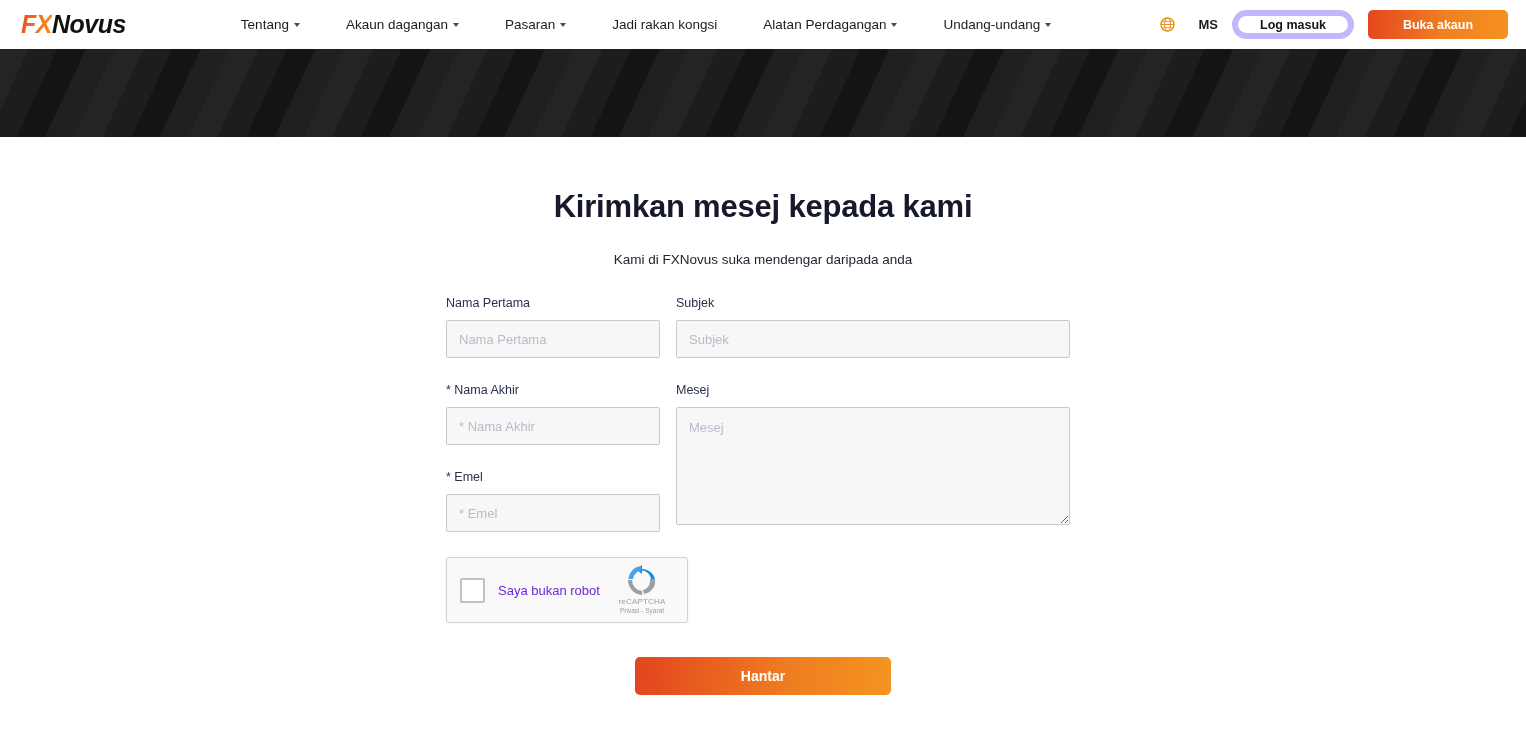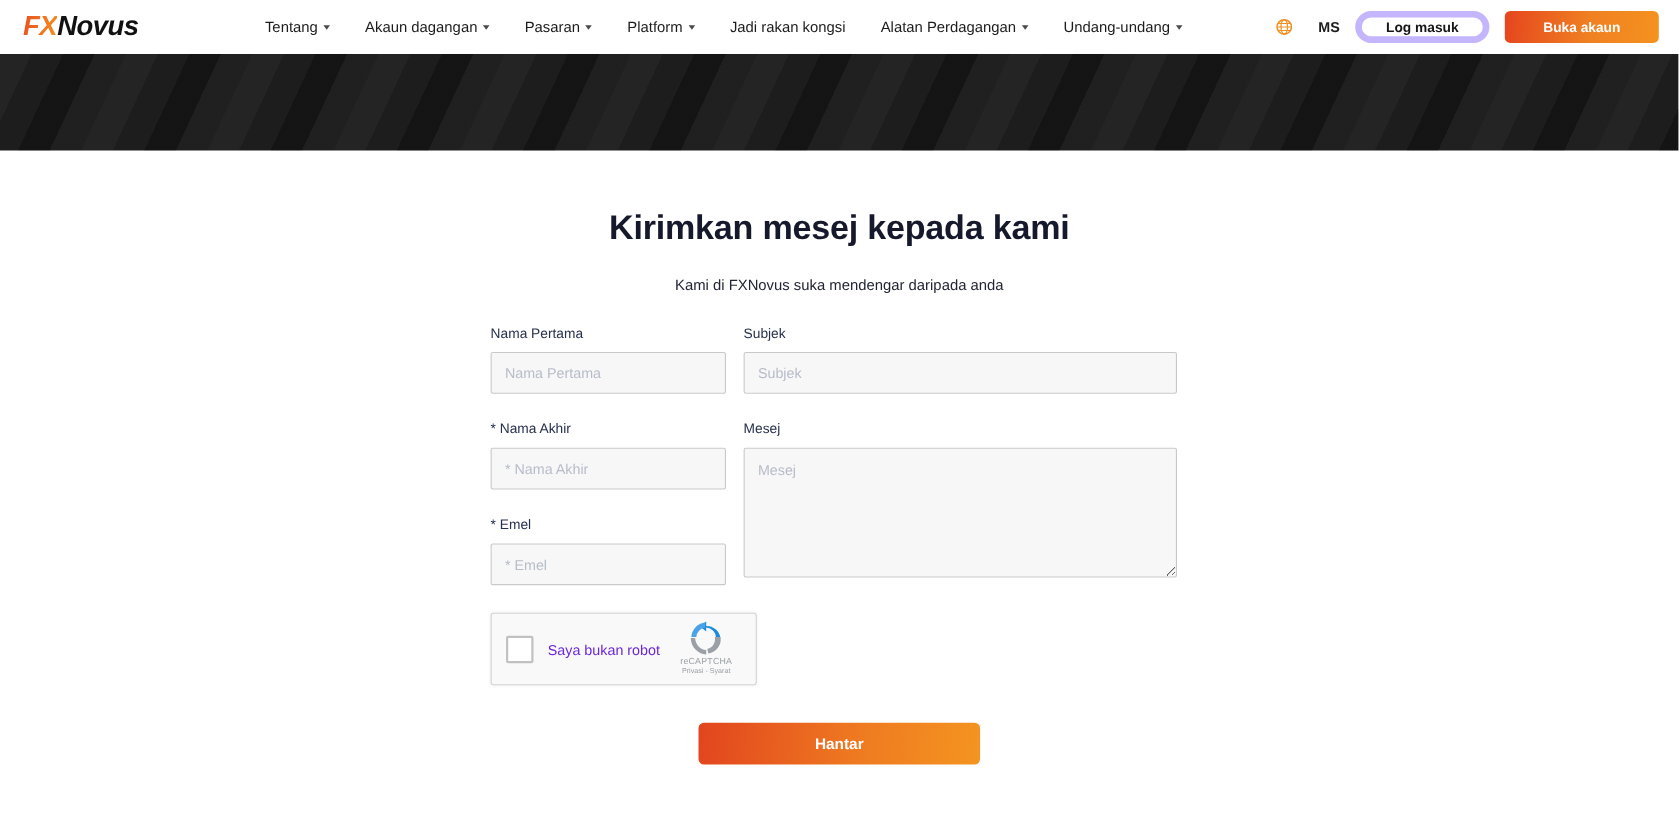--- a/index.html
+++ b/index.html
@@ -36,21 +36,21 @@
     background-clip: text;
     color: transparent;
     -webkit-text-fill-color: transparent;
   }
   .logo .novus { color: #111111; }
 
   .nav {
     display: flex;
     align-items: center;
     margin-left: 99px;
-    gap: 0px;
+    gap: 14px;
   }
   .nav-item {
     display: flex;
     align-items: center;
     gap: 5px;
     padding: 0 16px;
     font-size: 13.5px;
     color: #1c1c1c;
     white-space: nowrap;
     cursor: pointer;
@@ -280,24 +280,20 @@
     <div class="nav-item">
       <span>Tentang</span>
       <span class="caret"></span>
     </div>
     <div class="nav-item">
       <span>Akaun dagangan</span>
       <span class="caret"></span>
     </div>
     <div class="nav-item">
       <span>Pasaran</span>
-      <span class="caret"></span>
-    </div>
-    <div class="nav-item">
-      <span>Platform</span>
       <span class="caret"></span>
     </div>
     <div class="nav-item">
       <span>Jadi rakan kongsi</span>
     </div>
     <div class="nav-item">
       <span>Alatan Perdagangan</span>
       <span class="caret"></span>
     </div>
     <div class="nav-item">

